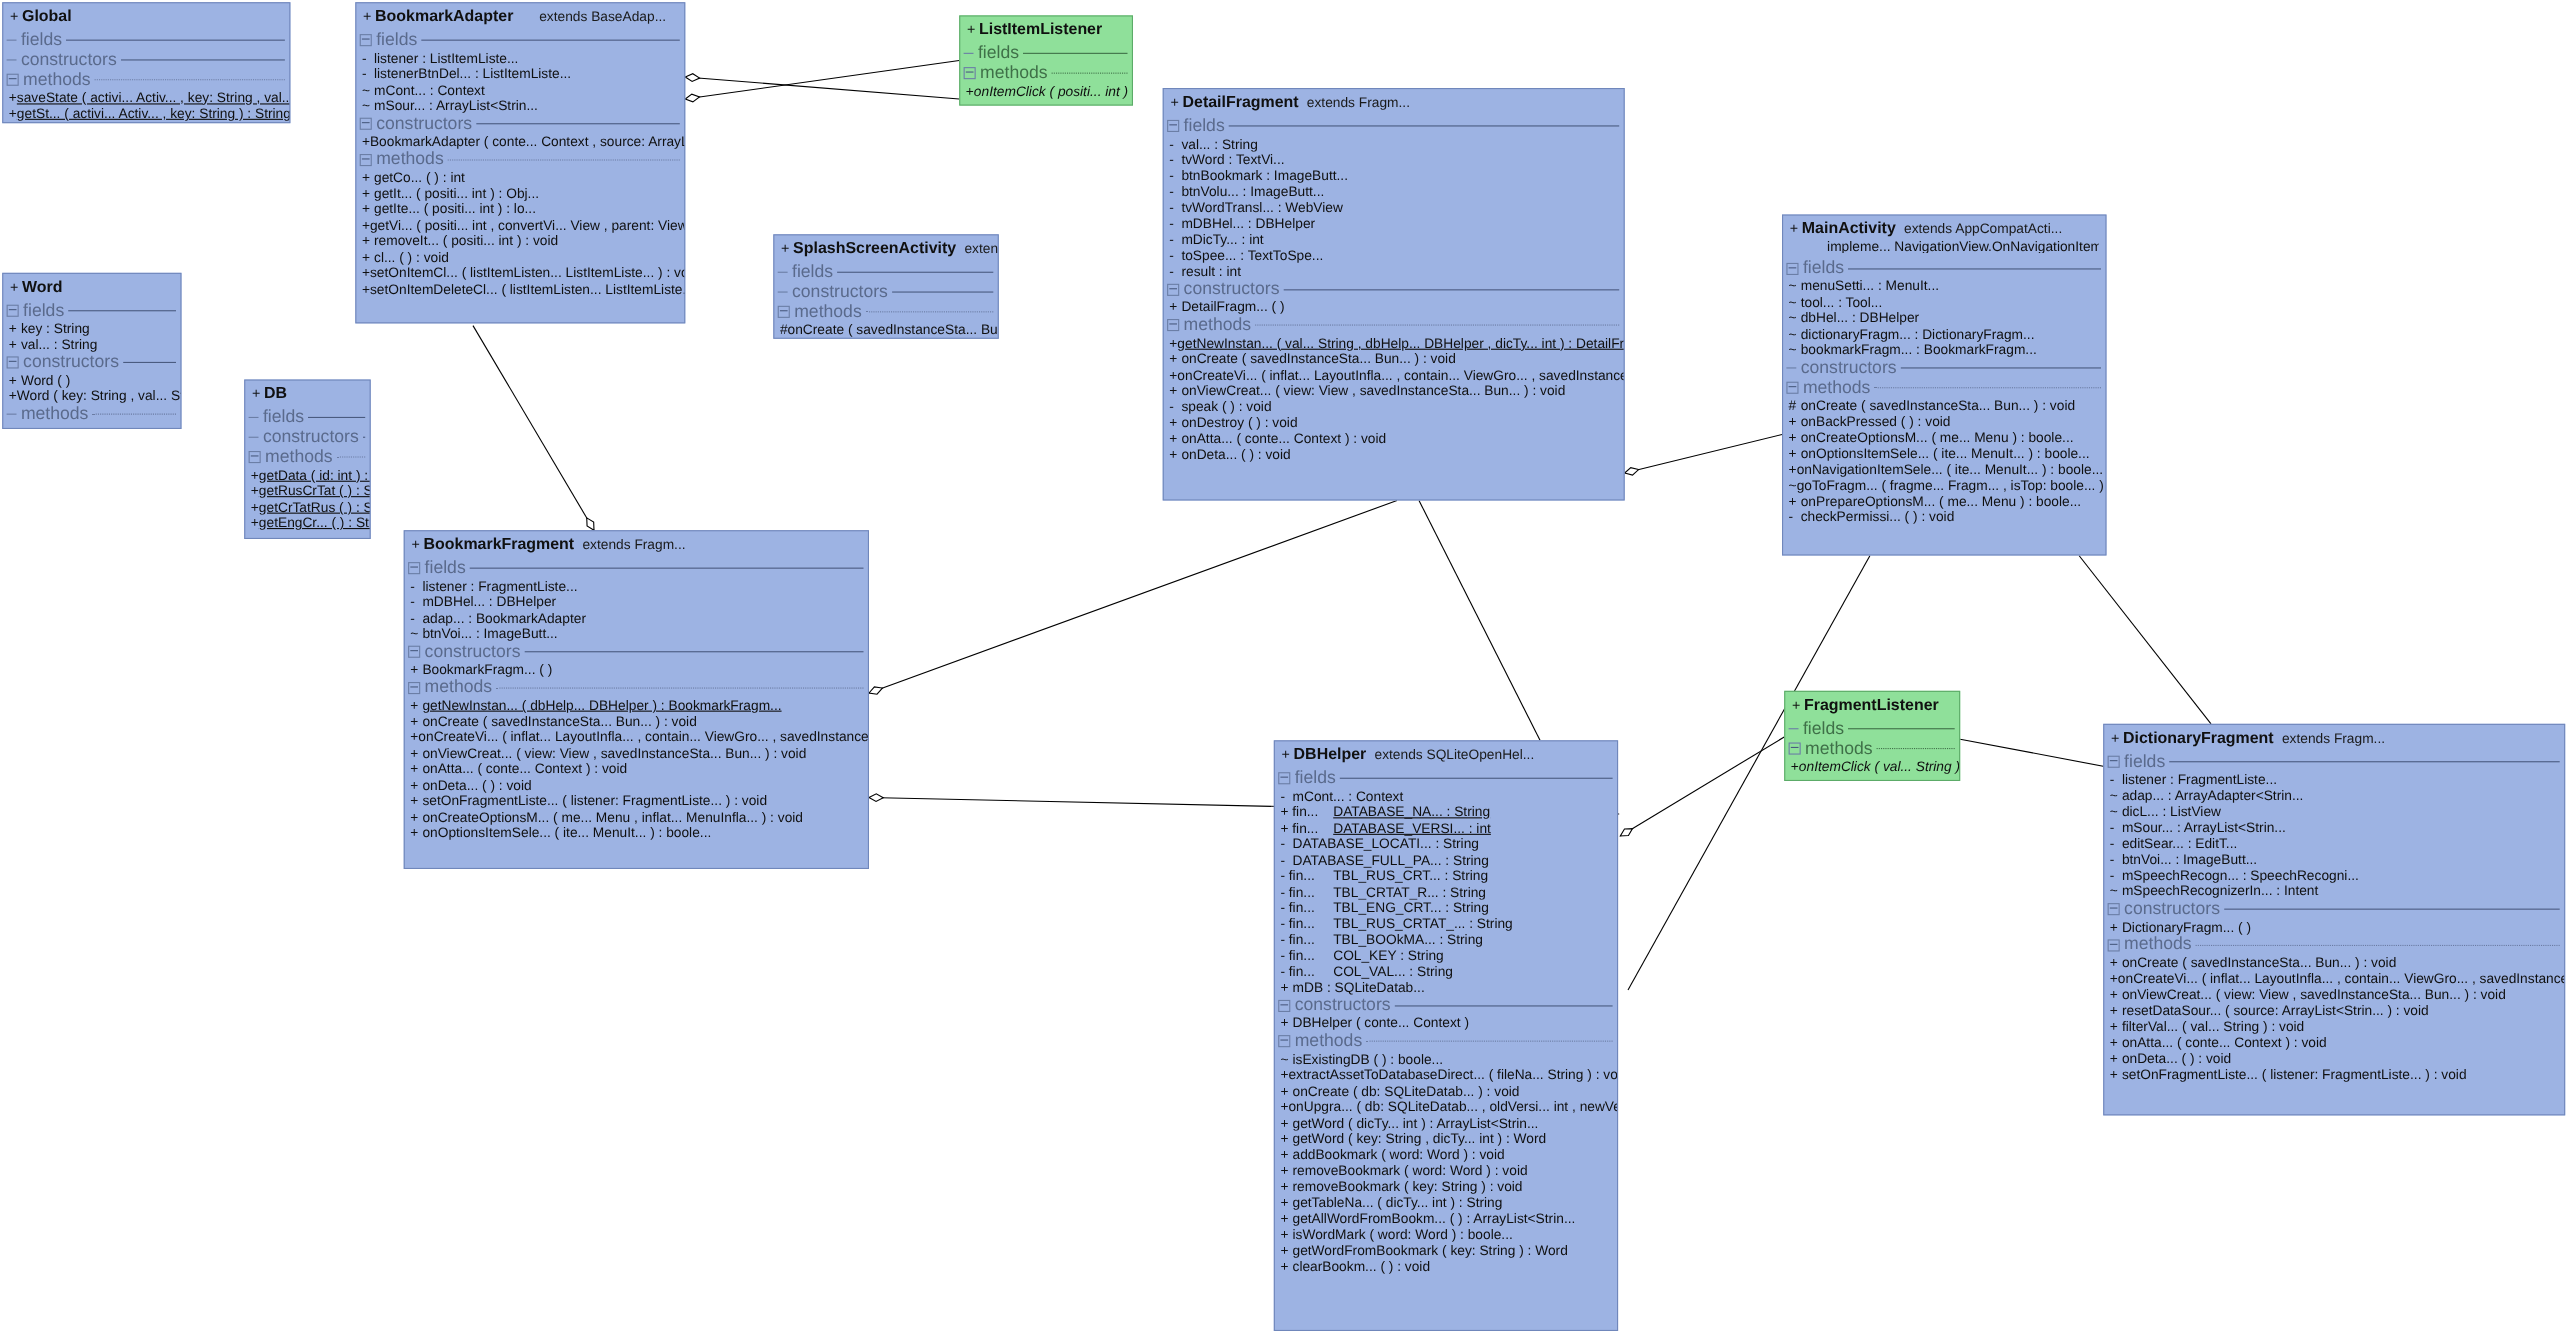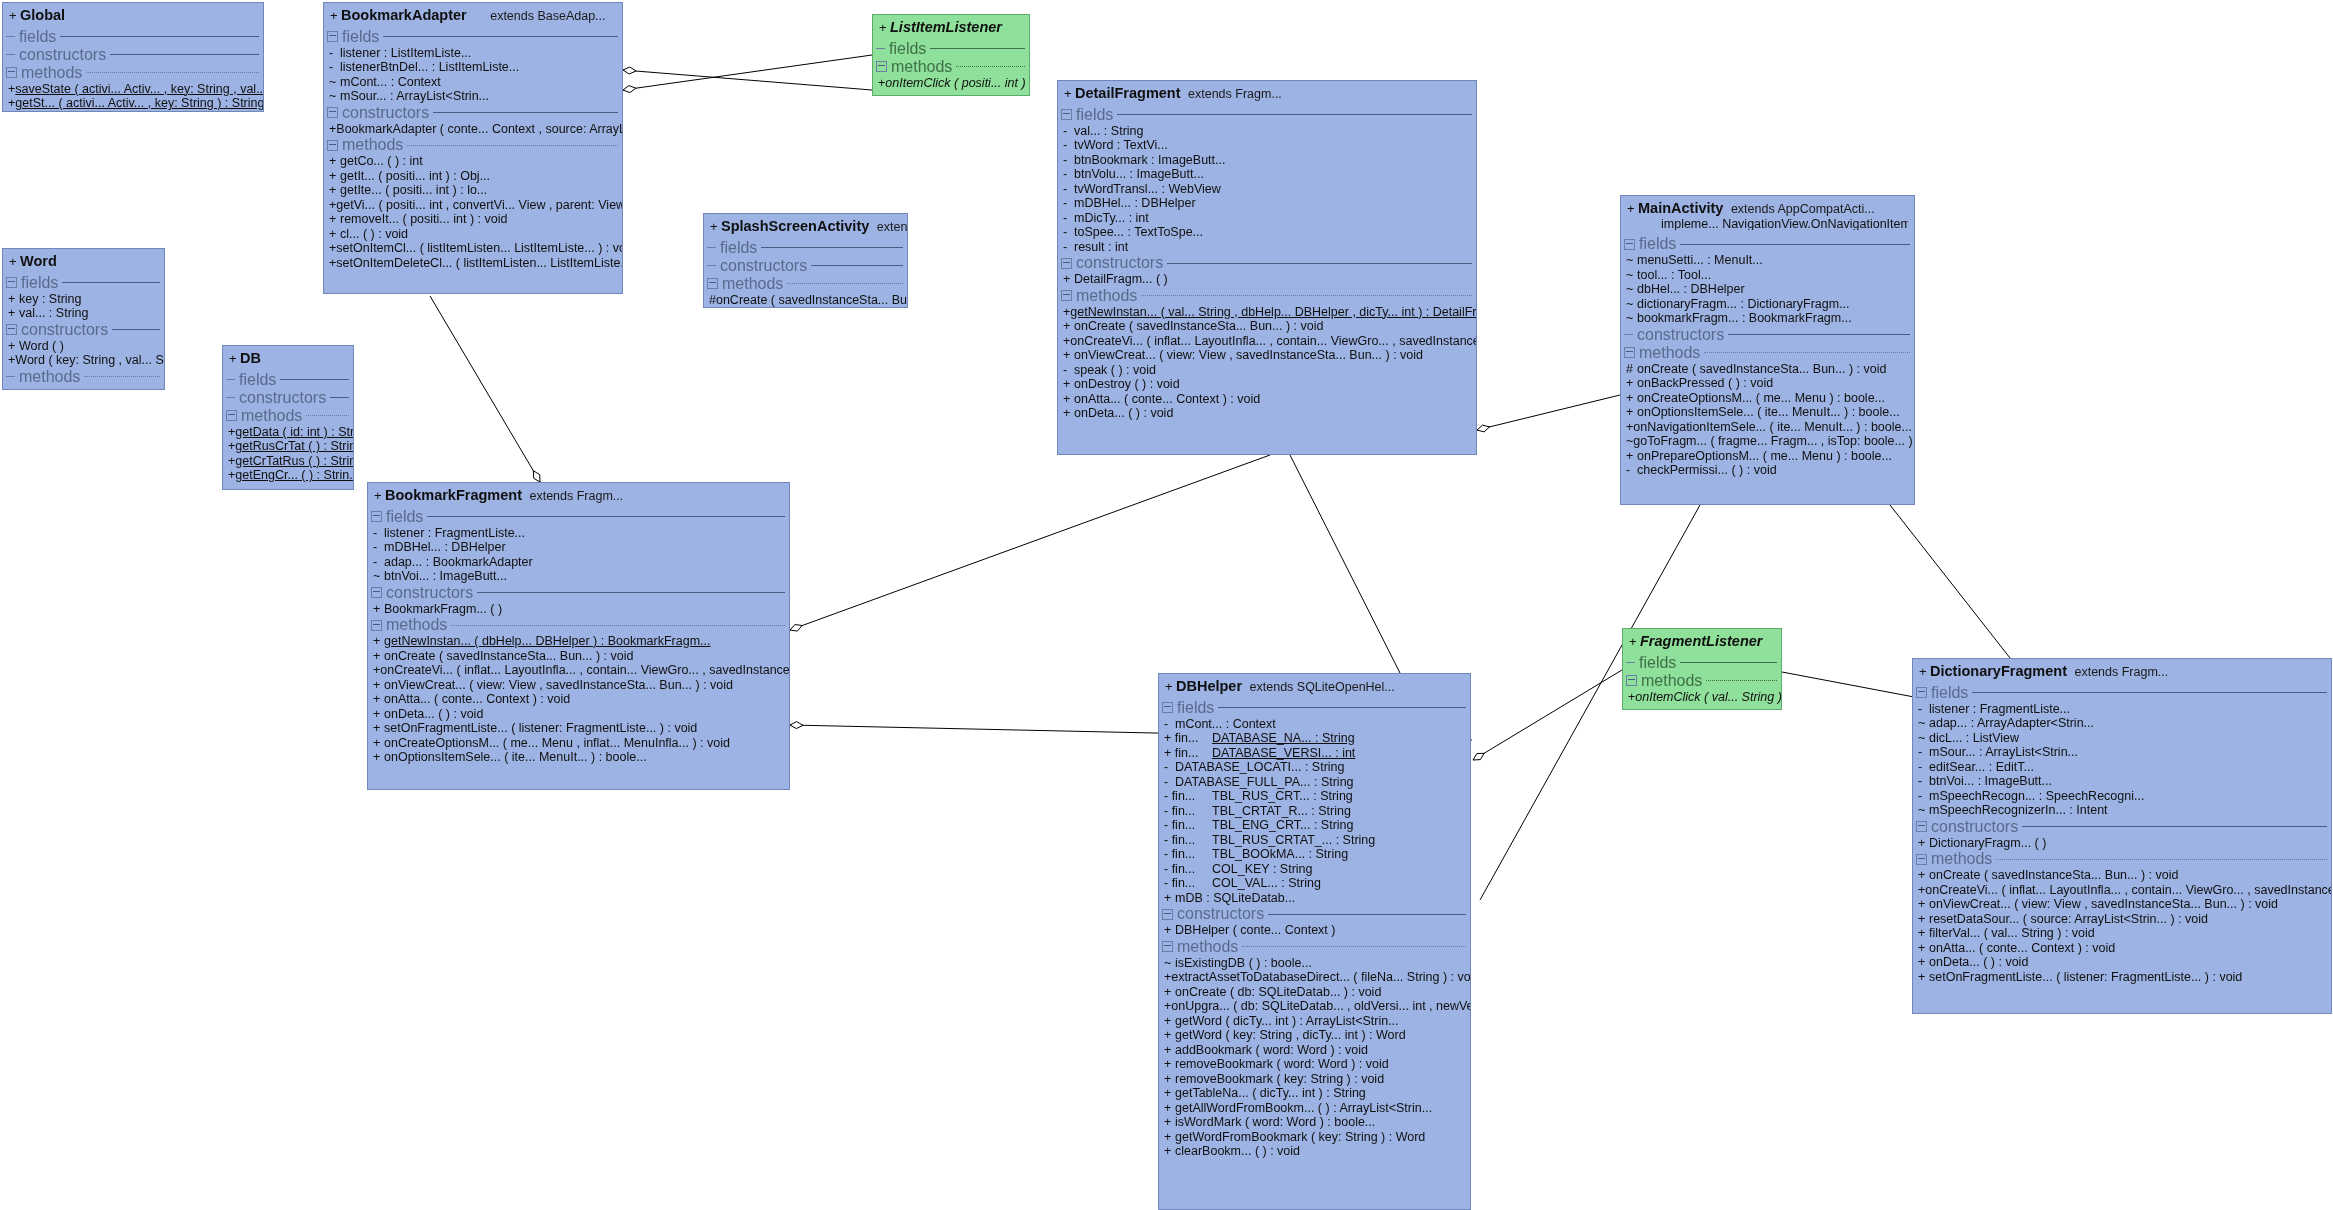--- a/index.html
+++ b/index.html
@@ -45,21 +45,21 @@
   .vis {
     display: inline-block;
     width: 11px;
     text-align: left;
     color: #101010;
   }
   .cls-name {
     font-weight: bold;
     font-size: 14.5px;
   }
-  .iface .cls-name { font-style: italic; }
+  .iface .cls-name { }
   .cls-ext {
     font-weight: normal;
     font-size: 12.5px;
     color: #1a1a1a;
   }
   .cls-impl {
     display: block;
     padding-left: 34px;
     font-size: 12.5px;
     white-space: nowrap;
@@ -204,21 +204,21 @@
         <div class="member">
           <span class="vis">+</span>
           <span class="mtext">Word ( key: String ,  val...   String )</span>
         </div>
         <div class="section-bar">
           <span class="sec-toggle empty"></span>
           <span class="sec-label">methods</span>
           <span class="sec-rule dotted"></span>
         </div>
       </div>
-      <div class="uml-class" id="box-db" style="left: 222px; top: 345px; width: 132px; min-height: 145px;">
+      <div class="uml-class" id="box-db" style="left: 222px; top: 345px; width: 115px; min-height: 145px;">
         <div class="cls-header"><span class="vis">+</span><span class="cls-name">DB</span></div>
         <div class="section-bar">
           <span class="sec-toggle empty"></span>
           <span class="sec-label">fields</span>
           <span class="sec-rule"></span>
         </div>
         <div class="section-bar">
           <span class="sec-toggle empty"></span>
           <span class="sec-label">constructors</span>
           <span class="sec-rule"></span>

